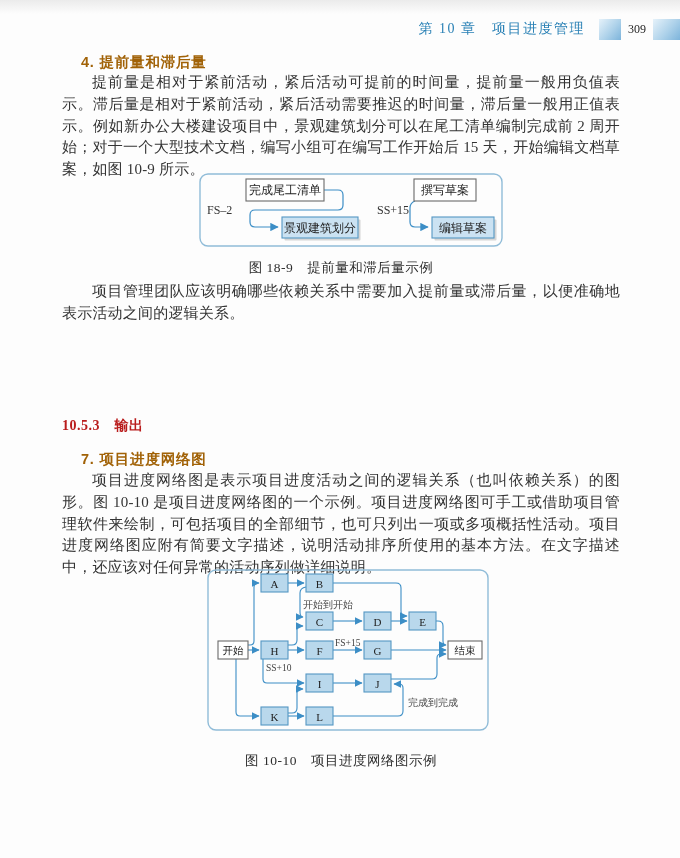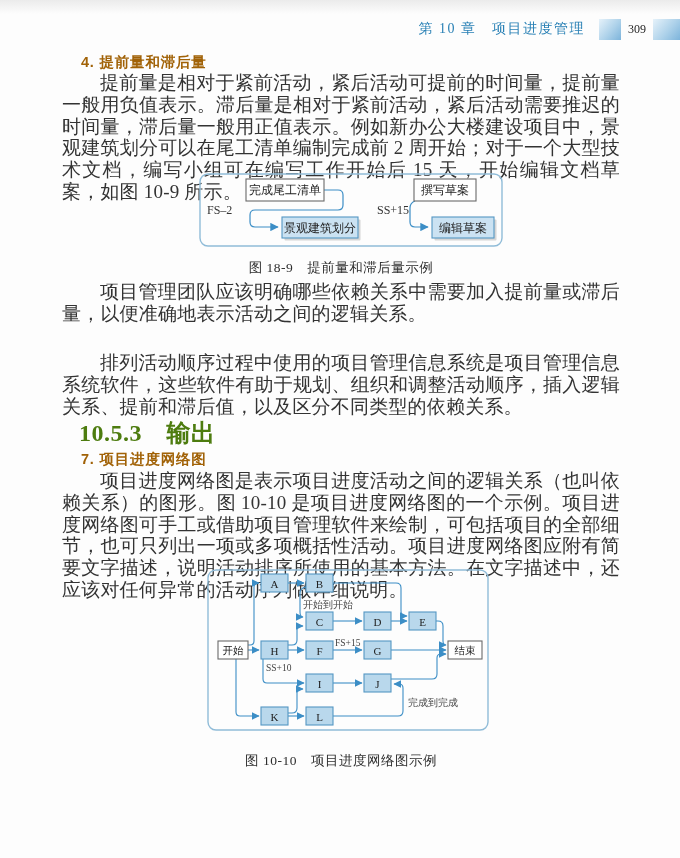--- a/index.html
+++ b/index.html
@@ -10,25 +10,25 @@
   .abs{position:absolute;}
   
   .running-head{position:absolute;top:17px;right:0;height:24px;display:flex;align-items:center;margin-left:20px;}
   .chapter{font-size:14px;color:#2980b5;letter-spacing:1.5px;}
   .grad-sq{width:22px;height:21px;margin-left:14px;
         background:linear-gradient(130deg,#e6f2fa 0%,#aed2ea 55%,#7db4db 100%);}
   .pageno{font-size:12px;color:#1d1d1d;margin:0 7px;}
   .grad-bar{width:27px;height:21px;
         background:linear-gradient(130deg,#e6f2fa 0%,#aed2ea 55%,#7db4db 100%);}
   
-  .para{left:62px;width:558px;font-size:19px;line-height:21.8px;color:#333;
+  .para{left:62px;width:558px;font-size:15px;line-height:21.8px;color:#333;
         text-align:justify;text-indent:2em;letter-spacing:0.2px;}
   .sub-heading{left:81px;font-size:14.5px;font-weight:bold;color:#a16207;
         font-family:"Liberation Sans",sans-serif;letter-spacing:0.8px;}
-  .section-heading{left:79px;font-size:24px;font-weight:bold;color:#4d7c0f;letter-spacing:0.5px;}
+  .section-heading{left:62px;font-size:14px;font-weight:bold;color:#b91c1c;letter-spacing:0.5px;}
   .caption{left:62px;width:558px;text-align:center;font-size:13.5px;color:#2e2e2e;letter-spacing:0.5px;}
   svg{display:block;}
   svg text{font-family:"Liberation Serif",serif;}
 </style>
 </head>
 <body>
 
 <div class="page">
   <div class="top-shade"></div>
 
@@ -74,21 +74,20 @@
       </g>
 
       <text x="10" y="44" font-size="12" fill="#333">FS–2</text>
       <text x="180" y="44" font-size="12" fill="#333">SS+15</text>
     </svg>
   </div>
   <div class="abs caption" style="top:259px;">图 18-9　提前量和滞后量示例</div>
 
   <div class="abs para" style="top:281px;">项目管理团队应该明确哪些依赖关系中需要加入提前量或滞后量，以便准确地表示活动之间的逻辑关系。</div>
 
-  <div class="abs para" style="top:352px;">排列活动顺序过程中使用的项目管理信息系统是项目管理信息系统软件，这些软件有助于规划、组织和调整活动顺序，插入逻辑关系、提前和滞后值，以及区分不同类型的依赖关系。</div>
 
   <div class="abs section-heading" style="top:417px;">10.5.3　输出</div>
   <div class="abs sub-heading" style="top:450px;">7. 项目进度网络图</div>
   <div class="abs para" style="top:470px;">项目进度网络图是表示项目进度活动之间的逻辑关系（也叫依赖关系）的图形。图 10-10 是项目进度网络图的一个示例。项目进度网络图可手工或借助项目管理软件来绘制，可包括项目的全部细节，也可只列出一项或多项概括性活动。项目进度网络图应附有简要文字描述，说明活动排序所使用的基本方法。在文字描述中，还应该对任何异常的活动序列做详细说明。</div>
 
   <div class="abs" style="left:206px;top:567px;">
     <svg width="290" height="166" viewBox="0 0 290 166">
       <defs>
         <marker id="arr10" markerWidth="7" markerHeight="7" viewBox="0 0 6 6" refX="5.5" refY="3" orient="auto">
           <path d="M0,0 L6,3 L0,6 z" fill="#3c8ec6"></path>

